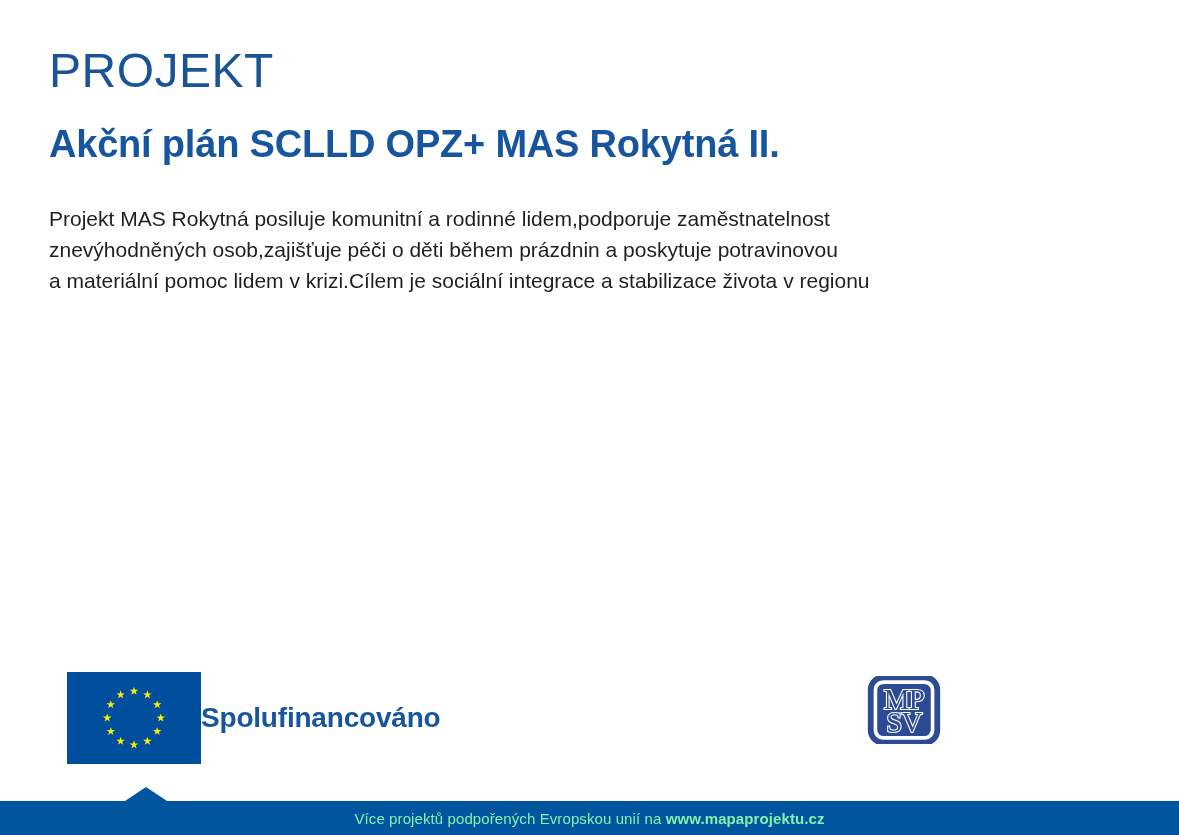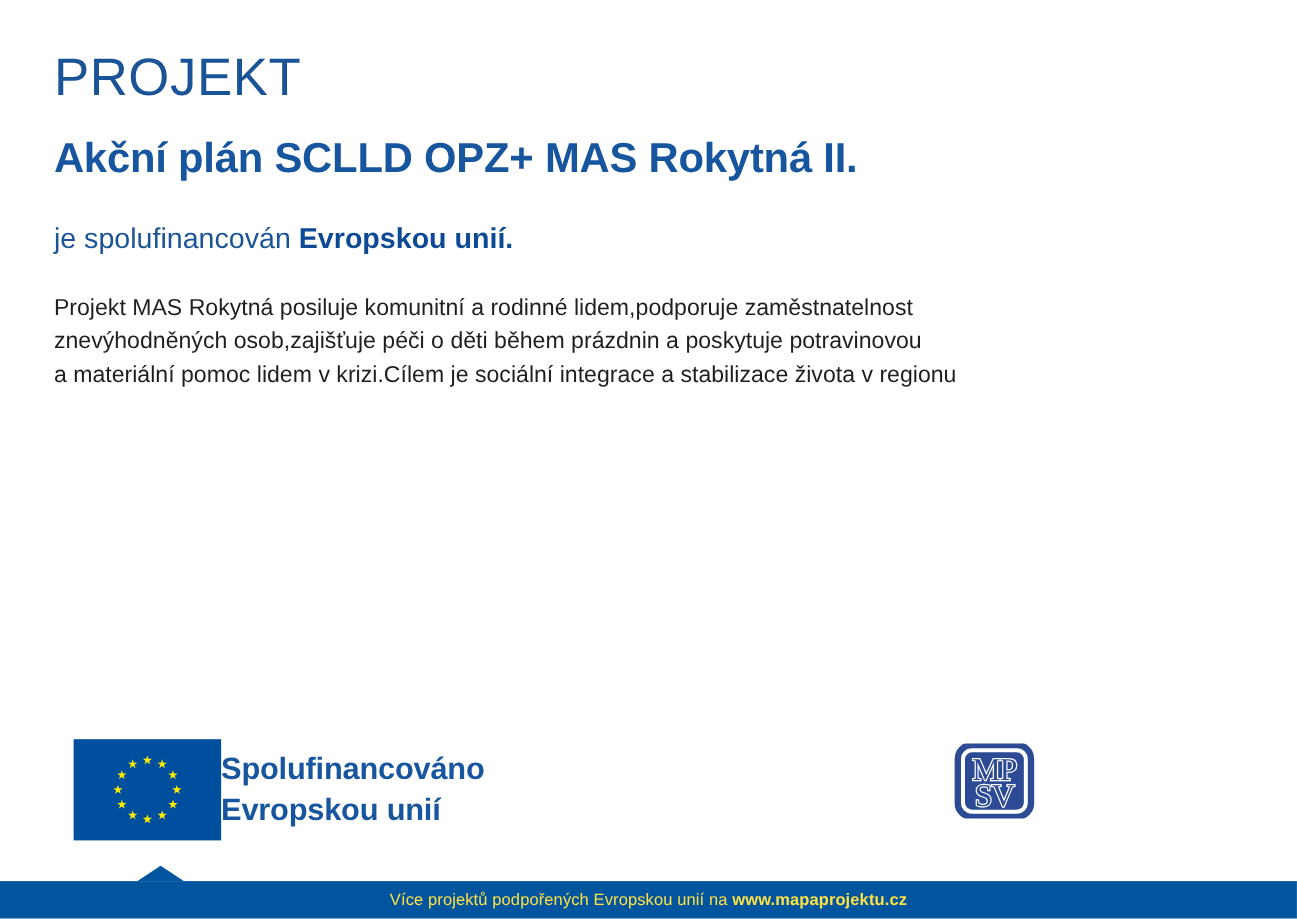--- a/index.html
+++ b/index.html
@@ -157,42 +157,39 @@
     height: 0;
     border-left: 21px solid transparent;
     border-right: 21px solid transparent;
     border-bottom: 14px solid #00559e;
   }
 
   .footer-text {
     font-family: "Liberation Sans", sans-serif;
     font-size: 15px;
     font-weight: 400;
-    color: #fde047;
+    color: #86efac;
     letter-spacing: 0.1px;
     white-space: nowrap;
   }
   .footer-text .strong {
     font-weight: 700;
   }
 </style>
 </head>
 <body>
 
 <div class="poster">
 
   <div class="content">
 
     <div class="eyebrow">PROJEKT</div>
 
     <h1 class="main-title">Akční plán SCLLD OPZ+ MAS Rokytná II.</h1>
 
-    <p class="subtitle">
-      <span>je spolufinancován </span><span class="strong">Evropskou unií.</span>
-    </p>
 
     <p class="body-copy">
       <span class="line">Projekt MAS Rokytná posiluje komunitní a rodinné lidem,podporuje zaměstnatelnost</span>
       <span class="line">znevýhodněných osob,zajišťuje péči o děti během prázdnin a poskytuje potravinovou</span>
       <span class="line">a materiální pomoc lidem v krizi.Cílem je sociální integrace a stabilizace života v regionu</span>
     </p>
 
   </div>
 
   <div class="logos">
@@ -239,21 +236,20 @@
             </g>
             <g transform="translate(108,43.2)">
               <polygon points="0,-9 2.1,-2.8 8.6,-2.8 3.3,1.1 5.3,7.3 0,3.4 -5.3,7.3 -3.3,1.1 -8.6,-2.8 -2.1,-2.8"></polygon>
             </g>
           </g>
         </svg>
       </div>
 
       <div class="eu-caption">
         <span class="l">Spolufinancováno</span>
-        <span class="l">Evropskou unií</span>
       </div>
 
     </div>
 
     <div class="mpsv-logo">
       <svg viewBox="0 0 100 94" xmlns="http://www.w3.org/2000/svg" aria-hidden="true">
         <rect x="4" y="2" width="92" height="90" rx="17" ry="17" fill="none" stroke="#2c4b94" stroke-width="8"></rect>
         <rect x="13" y="11" width="74" height="72" rx="9" ry="9" fill="#2c4b94"></rect>
         <text x="50" y="46" text-anchor="middle" font-family="'Liberation Serif', serif" font-size="40" font-weight="400" fill="#2c4b94" stroke="#ffffff" stroke-width="3" paint-order="stroke" letter-spacing="-1">MP</text>
         <text x="50" y="78" text-anchor="middle" font-family="'Liberation Serif', serif" font-size="40" font-weight="400" fill="#2c4b94" stroke="#ffffff" stroke-width="3" paint-order="stroke" letter-spacing="-1">SV</text>

